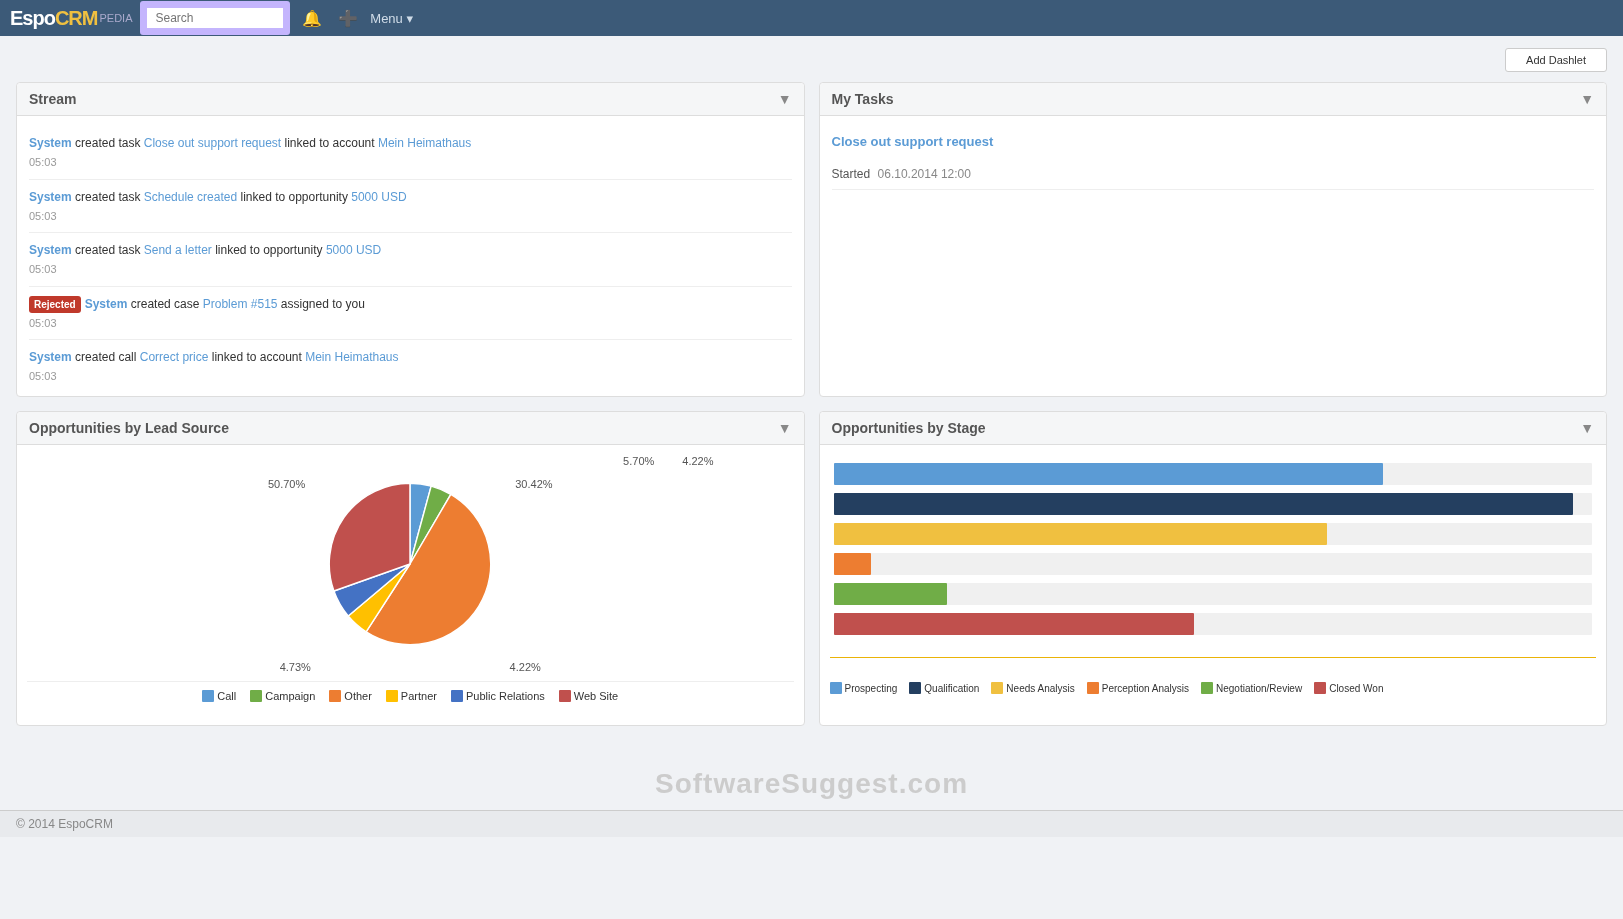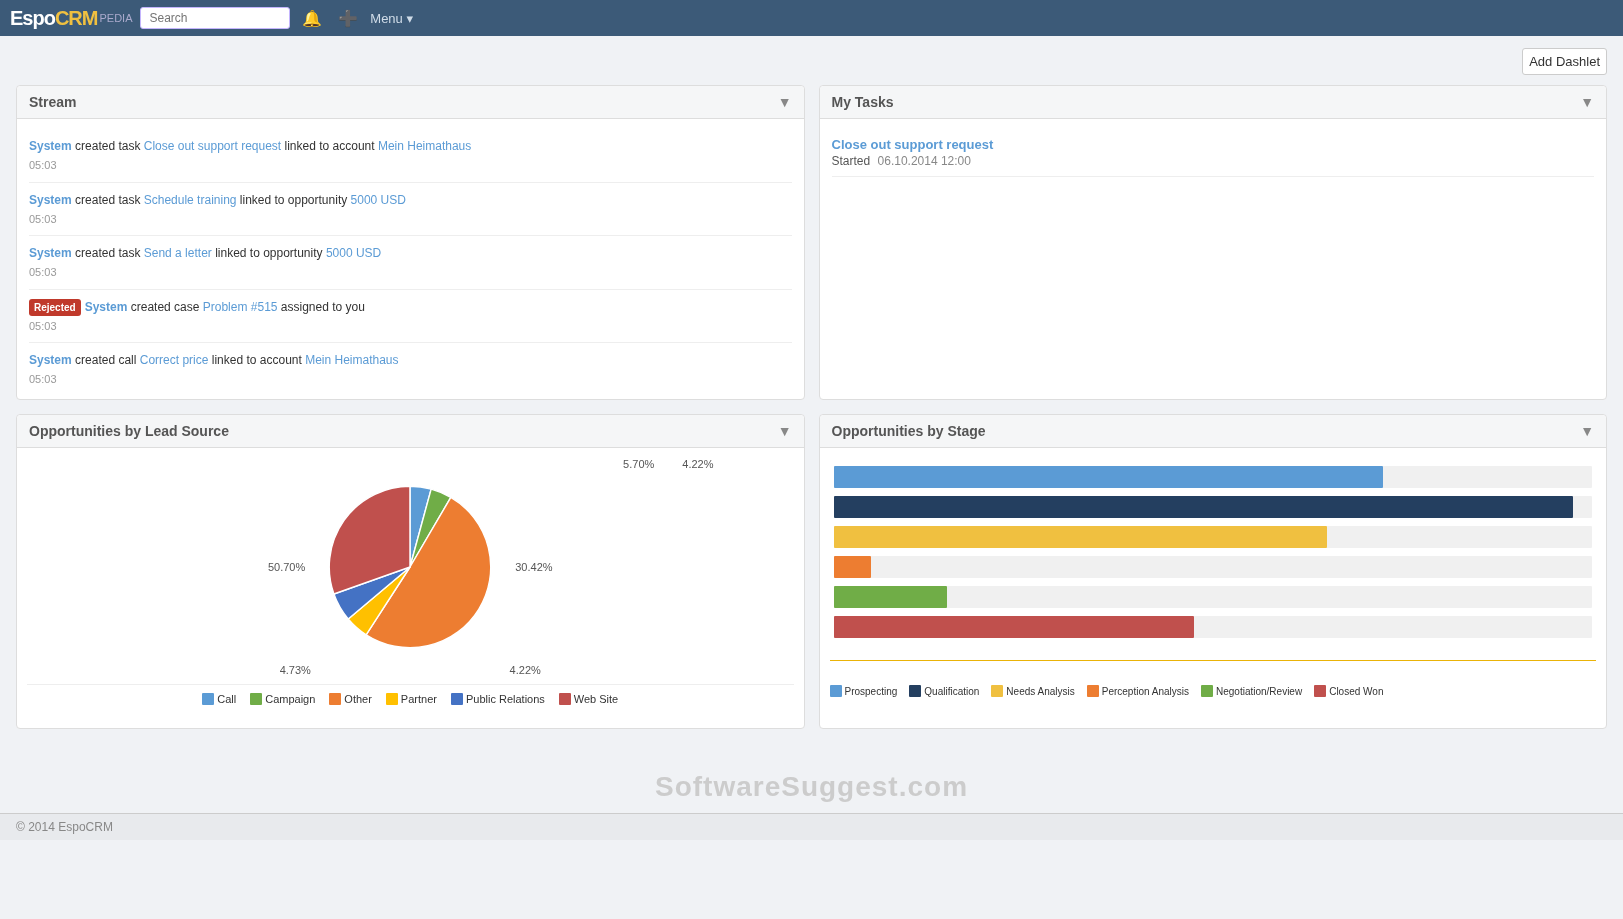--- a/index.html
+++ b/index.html
@@ -47,21 +47,21 @@
       font-size: 13px;
       text-decoration: none;
     }
     .nav-right {
       display: flex;
       align-items: center;
       gap: 8px;
     }
     .search-box {
       background: #fff;
-      border: 1px solid #c4b5fd;
+      border: 7px solid #c4b5fd;
       border-radius: 3px;
       padding: 3px 8px;
       width: 150px;
       font-size: 12px;
       color: #999;
       outline: none;
     }
     .nav-icon {
       color: #d0dce8;
       font-size: 16px;
@@ -80,22 +80,22 @@
     }
     .toolbar-row {
       display: flex;
       justify-content: flex-end;
       margin-bottom: 10px;
     }
     .add-dashlet-btn {
       background: #fff;
       border: 1px solid #ccc;
       border-radius: 3px;
-      padding: 5px 6px;
-      font-size: 13px;
+      padding: 5px 20px;
+      font-size: 11px;
       cursor: pointer;
       color: #333;
     }
 
     
     .dashboard-grid {
       display: grid;
       grid-template-columns: 1fr 1fr;
       gap: 14px;
     }
@@ -153,21 +153,21 @@
       vertical-align: middle;
     }
 
     
     .task-item {
       padding: 8px 0;
       border-bottom: 1px solid #eee;
       font-size: 12px;
     }
     .task-link { color: #5b9bd5; text-decoration: none; font-size: 13px; font-weight: 600; }
-    .task-date { color: #888; margin-top: 2px; font-size: 12px; }
+    .task-date { color: #888; margin-top: 18px; font-size: 12px; }
     .task-date-label { color: #555; margin-right: 4px; }
 
     
     .chart-area {
       padding: 10px;
     }
 
     
     .pie-container {
       display: flex;
@@ -292,21 +292,21 @@
   <div class="dashboard-grid">
 
     <div class="dashlet">
       <div class="dashlet-header">
         <span class="dashlet-title">Stream</span>
         <span class="dashlet-chevron">▼</span>
       </div>
       <div class="dashlet-body">
         <div class="stream-scroll" id="stream-list">
             <div class="stream-item"><span class="stream-author">System</span><span> created task </span><a class="stream-link">Close out support request</a><span> linked to account </span><a class="stream-link">Mein Heimathaus</a><span class="stream-time">05:03</span></div>
-            <div class="stream-item"><span class="stream-author">System</span><span> created task </span><a class="stream-link">Schedule training</a><span> linked to opportunity </span><a class="stream-link">5000 USD</a><span class="stream-time">05:03</span></div>
+            <div class="stream-item"><span class="stream-author">System</span><span> created task </span><a class="stream-link">Schedule created</a><span> linked to opportunity </span><a class="stream-link">5000 USD</a><span class="stream-time">05:03</span></div>
             <div class="stream-item"><span class="stream-author">System</span><span> created task </span><a class="stream-link">Send a letter</a><span> linked to opportunity </span><a class="stream-link">5000 USD</a><span class="stream-time">05:03</span></div>
             <div class="stream-item"><span class="rejected-badge">Rejected</span><span class="stream-author">System</span><span> created case </span><a class="stream-link">Problem #515</a><span> assigned to you</span><span class="stream-time">05:03</span></div>
             <div class="stream-item"><span class="stream-author">System</span><span> created call </span><a class="stream-link">Correct price</a><span> linked to account </span><a class="stream-link">Mein Heimathaus</a><span class="stream-time">05:03</span></div>
           </div>
       </div>
     </div>
 
     <div class="dashlet">
       <div class="dashlet-header">
         <span class="dashlet-title">My Tasks</span>
@@ -327,21 +327,21 @@
       <div class="dashlet-header">
         <span class="dashlet-title">Opportunities by Lead Source</span>
         <span class="dashlet-chevron">▼</span>
       </div>
       <div class="dashlet-body chart-area">
         <div class="pie-container">
           <div style="display:flex; justify-content:flex-end; width:100%; padding-right:80px; font-size:11px; color:#555; gap:28px; margin-bottom:2px;">
             <span>5.70%</span>
             <span>4.22%</span>
           </div>
-          <div style="display:flex; align-items:center; gap:10px;">
+          <div style="display:flex; align-items:flex-start; gap:10px;">
             <div style="font-size:11px; color:#555; text-align:right; line-height:2.8;">50.70%</div>
             <svg width="190" height="190" viewBox="0 0 200 200" id="pie-svg">
                 <path d="M 100 100 L 122.27462692095948 17.970487045624452 A 85 85 0 0 0 100 15 Z" fill="#5b9bd5" stroke="#fff" stroke-width="1.5"></path>
                 <path d="M 100 100 L 142.9923952368642 26.67432951689254 A 85 85 0 0 0 122.27462692095948 17.970487045624452 Z" fill="#70ad47" stroke="#fff" stroke-width="1.5"></path>
                 <path d="M 100 100 L 53.82518946213568 171.36446504943711 A 85 85 0 1 0 142.9923952368642 26.67432951689254 Z" fill="#ed7d31" stroke="#fff" stroke-width="1.5"></path>
                 <path d="M 100 100 L 34.95111261153612 154.71418691274636 A 85 85 0 0 0 53.82518946213568 171.36446504943711 Z" fill="#ffc000" stroke="#fff" stroke-width="1.5"></path>
                 <path d="M 100 100 L 19.89927156896121 128.44069803673904 A 85 85 0 0 0 34.95111261153612 154.71418691274636 Z" fill="#4472c4" stroke="#fff" stroke-width="1.5"></path>
                 <path d="M 100 100 L 99.94659292840299 15.000016778326938 A 85 85 0 0 0 19.89927156896121 128.44069803673904 Z" fill="#c0504d" stroke="#fff" stroke-width="1.5"></path>
               </svg>
             <div style="font-size:11px; color:#555; line-height:2.8;">30.42%</div>

